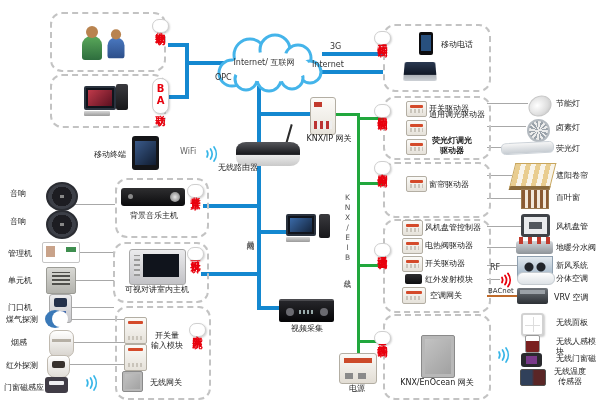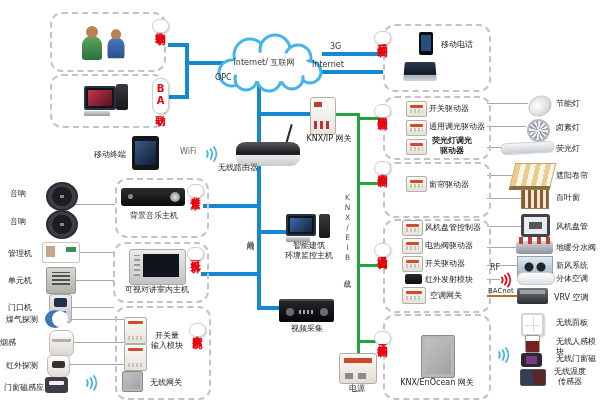--- a/index.html
+++ b/index.html
@@ -224,43 +224,41 @@
   <div class="lbl lbl-c" style="left:148px;top:331px;width:38px;">开关量
 输入模块</div>
   <div class="ic graysq" style="left:122px;top:371px;width:19px;height:19px;"></div>
   <div class="lbl" style="left:150px;top:378px;">无线网关</div>
 
   <div class="ic" style="left:286px;top:214px;width:48px;height:30px;">
     <span class="mon blue" style="left:0;top:0;width:26px;height:18px;"></span>
     <span class="tower" style="right:4px;top:0;width:11px;height:24px;"></span>
     <span class="kbd" style="left:0;bottom:2px;width:24px;height:5px;"></span>
   </div>
-  <div class="lbl lbl-c" style="left:278px;top:241px;width:62px;">智能建筑
-环境监控主机</div>
 
   <div class="ic avr" style="left:279px;top:299px;width:55px;height:21px;"></div>
   <div class="lbl lbl-c" style="left:283px;top:324px;width:48px;">视频采集</div>
 
   <div class="ic pwr" style="left:339px;top:353px;width:36px;height:29px;"></div>
   <div class="lbl lbl-c" style="left:344px;top:384px;width:26px;">电源</div>
 
   <div class="ic spk" style="left:46px;top:182px;width:28px;height:25px;"></div>
   <div class="lbl" style="left:10px;top:189px;">音响</div>
   <div class="ic spk" style="left:46px;top:210px;width:28px;height:25px;"></div>
   <div class="lbl" style="left:10px;top:217px;">音响</div>
   <div class="ic mgr" style="left:42px;top:242px;width:36px;height:19px;"></div>
   <div class="lbl" style="left:8px;top:249px;">管理机</div>
   <div class="ic unitk" style="left:46px;top:267px;width:28px;height:25px;"></div>
   <div class="lbl" style="left:8px;top:276px;">单元机</div>
   <div class="ic dunit" style="left:49px;top:294px;width:21px;height:27px;"></div>
   <div class="lbl" style="left:8px;top:303px;">门口机</div>
   <div class="ic gas" style="left:45px;top:310px;width:20px;height:18px;"></div>
   <div class="lbl" style="left:6px;top:315px;">煤气探测</div>
   <div class="ic smoke" style="left:49px;top:330px;width:23px;height:25px;"></div>
-  <div class="lbl" style="left:0;top:338px;">烟感</div>
+  <div class="lbl" style="left:11px;top:338px;">烟感</div>
   <div class="ic irdet" style="left:47px;top:355px;width:21px;height:21px;"></div>
   <div class="lbl" style="left:6px;top:361px;">红外探测</div>
   <div class="ic dmag" style="left:45px;top:377px;width:23px;height:16px;"></div>
   <div class="lbl" style="left:4px;top:383px;">门窗磁感应</div>
   <svg class="wifi" style="left:84px;top:373px;" width="16" height="20" viewBox="0 0 16 20">
     <g fill="none" stroke="#38b6e8" stroke-width="1.7" stroke-linecap="round">
       <path d="M3 7a6 6 0 0 1 0 6"></path>
         <path d="M6.5 5a9 9 0 0 1 0 10"></path>
         <path d="M10 3a12 12 0 0 1 0 14"></path>
     </g>
@@ -270,21 +268,21 @@
   <div class="tab" style="left:374px;top:31px;">远程控制</div>
   <div class="ic phone" style="left:419px;top:32px;width:14px;height:23px;"></div>
   <div class="lbl" style="left:441px;top:40px;">移动电话</div>
   <div class="ic laptop" style="left:404px;top:61px;width:32px;height:20px;"></div>
 
   <div class="box" style="left:383px;top:96px;width:104px;height:60px;"></div>
   <div class="tab" style="left:374px;top:104px;">照明控制</div>
   <div class="ic din" style="left:406px;top:101px;width:19px;height:14px;"></div>
   <div class="lbl" style="left:429px;top:104px;">开关驱动器</div>
   <div class="ic din" style="left:406px;top:120px;width:19px;height:14px;"></div>
-  <div class="lbl" style="left:429px;top:122px;">通用调光驱动器</div>
+  <div class="lbl" style="left:429px;top:110px;">通用调光驱动器</div>
   <div class="ic din" style="left:406px;top:139px;width:19px;height:14px;"></div>
   <div class="lbl lbl-c" style="left:427px;top:136px;width:50px;font-weight:bold;">荧光灯调光
 驱动器</div>
 
   <div class="box" style="left:383px;top:162px;width:104px;height:52px;"></div>
   <div class="tab" style="left:374px;top:161px;">窗帘控制</div>
   <div class="ic din" style="left:406px;top:176px;width:19px;height:14px;"></div>
   <div class="lbl" style="left:429px;top:180px;">窗帘驱动器</div>
 
   <div class="box" style="left:383px;top:219px;width:104px;height:90px;"></div>

